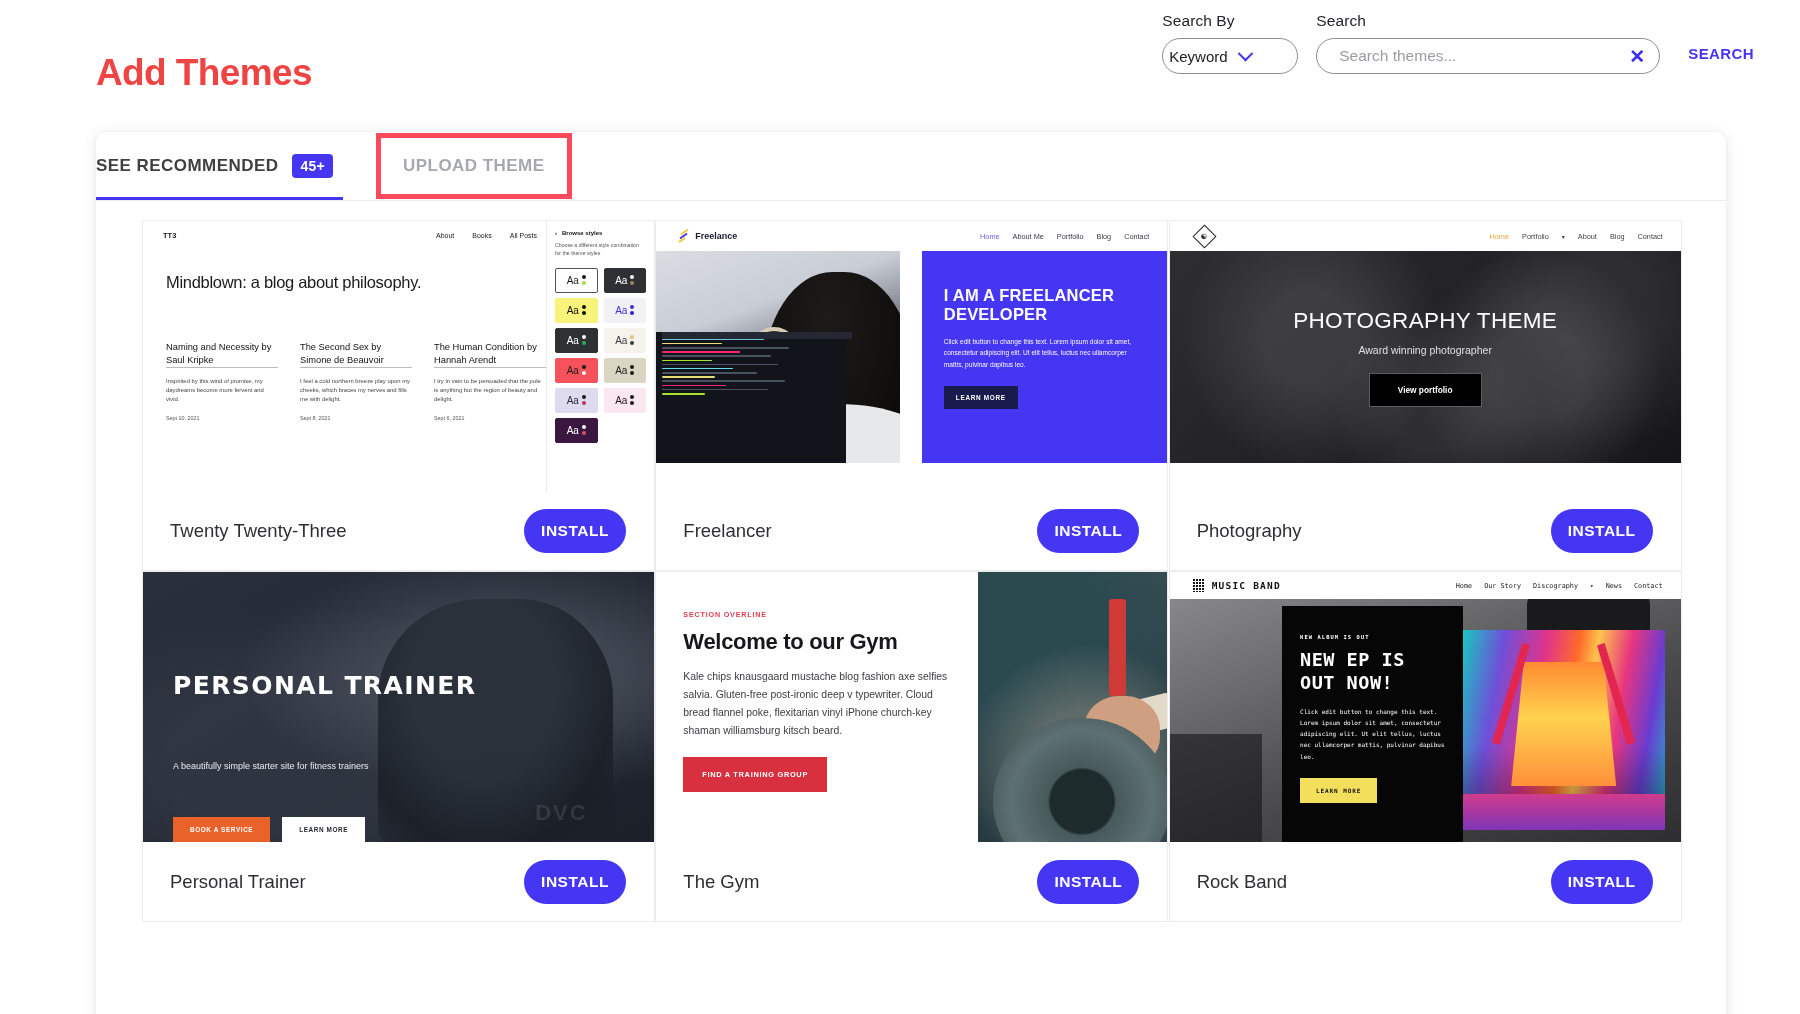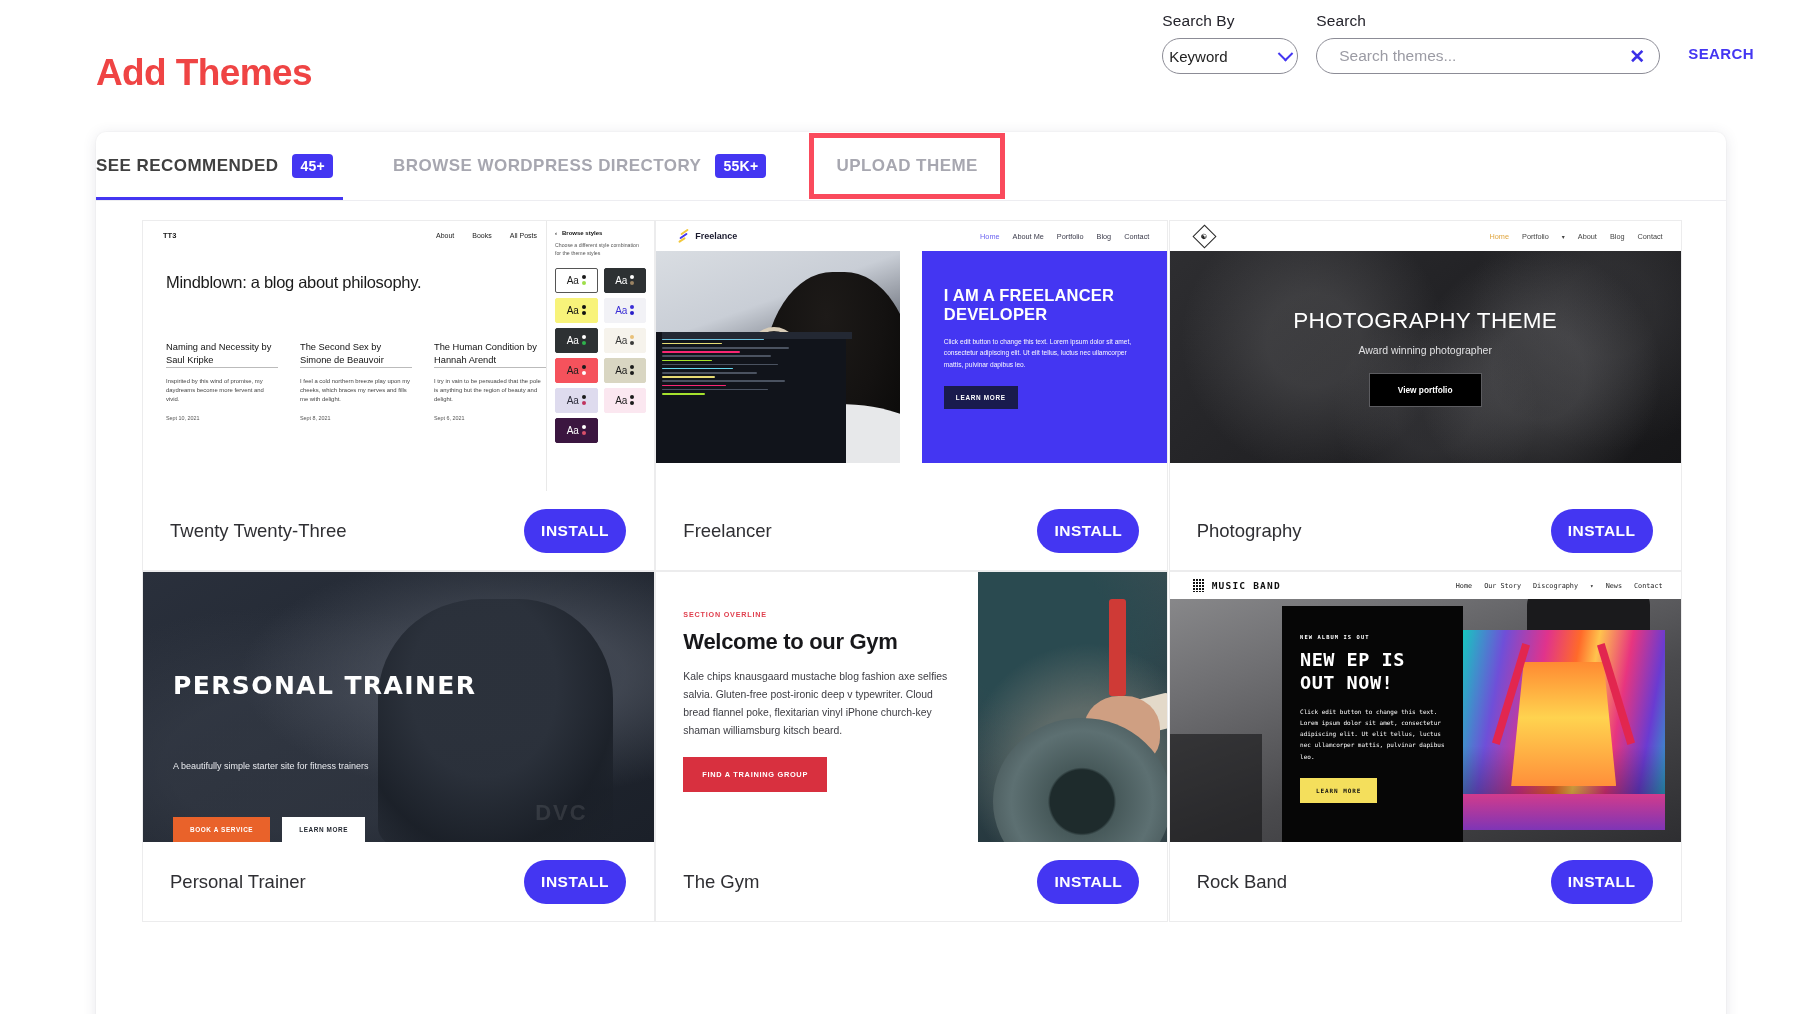--- a/index.html
+++ b/index.html
@@ -45,21 +45,21 @@
     margin-bottom: 8px;
     font-weight: 400;
     letter-spacing: .1px;
   }
   .select-pill {
     width: 136px; height: 36px;
     border: 1px solid #8c8c96;
     border-radius: 18px;
     background: #fff;
     display: flex; align-items: center;
-    justify-content: space-between;
+    justify-content: flex-start;
     gap: 12px;
     font-size: 15px;
     color: #222;
     cursor: pointer;
     padding: 0 6px;
   }
   .chev {
     width: 11px; height: 11px;
     border-right: 2px solid #4436f2;
     border-bottom: 2px solid #4436f2;
@@ -451,24 +451,20 @@
 
   <div class="panel">
 
     <div class="tabs">
       <div class="tab active" id="tab-recommended" style="margin-left:0;padding-left:0;">
         <span class="tab-label">SEE RECOMMENDED</span>
         <span class="tab-badge">45+</span>
         <span class="tab-underline" style="width:100%;"></span>
       </div>
 
-      <div class="tab inactive" style="margin-left:40px;">
-        <span class="tab-label">BROWSE WORDPRESS DIRECTORY</span>
-        <span class="tab-badge">55K+</span>
-      </div>
 
       <div class="tab inactive highlighted" style="margin-left:38px;">
         <span class="tab-label">UPLOAD THEME</span>
       </div>
     </div>
     <div class="tabs-divider"></div>
 
     <div class="grid">
 
       <div class="card">

